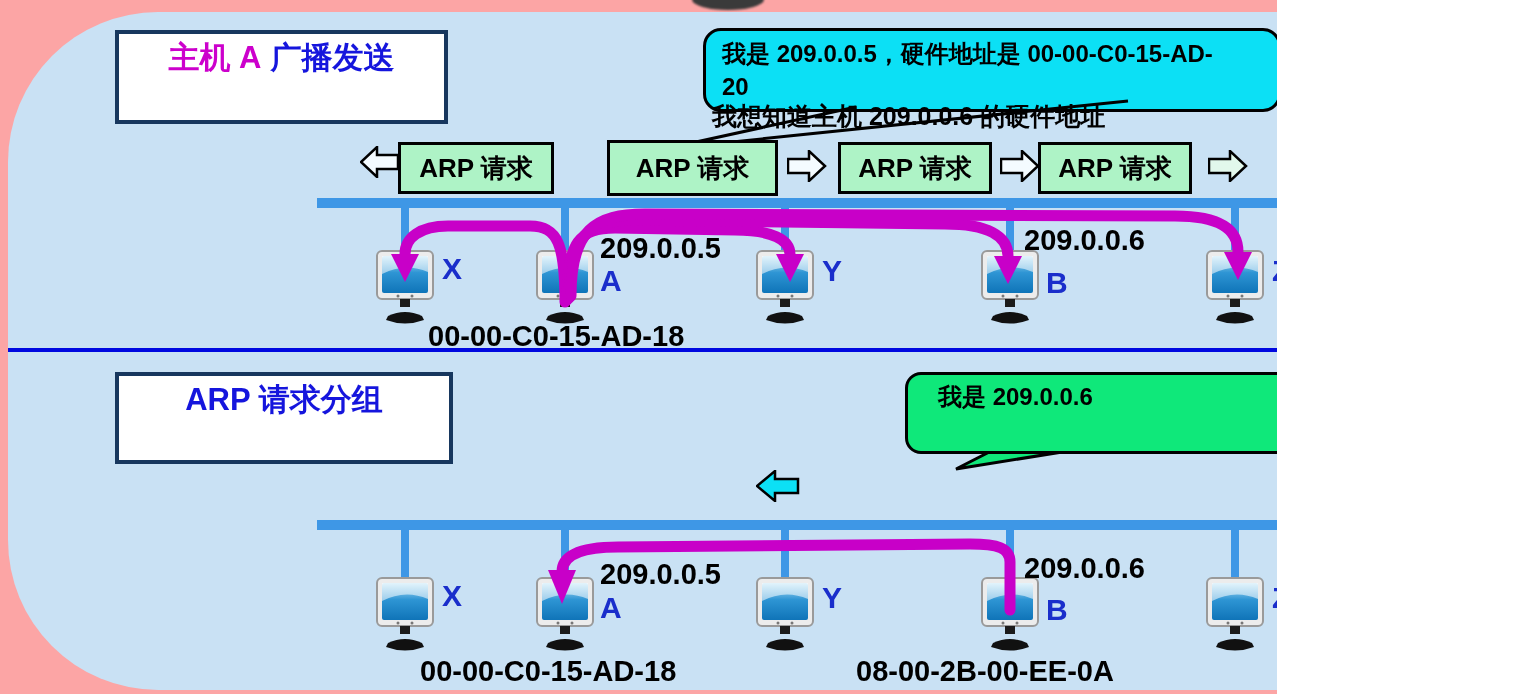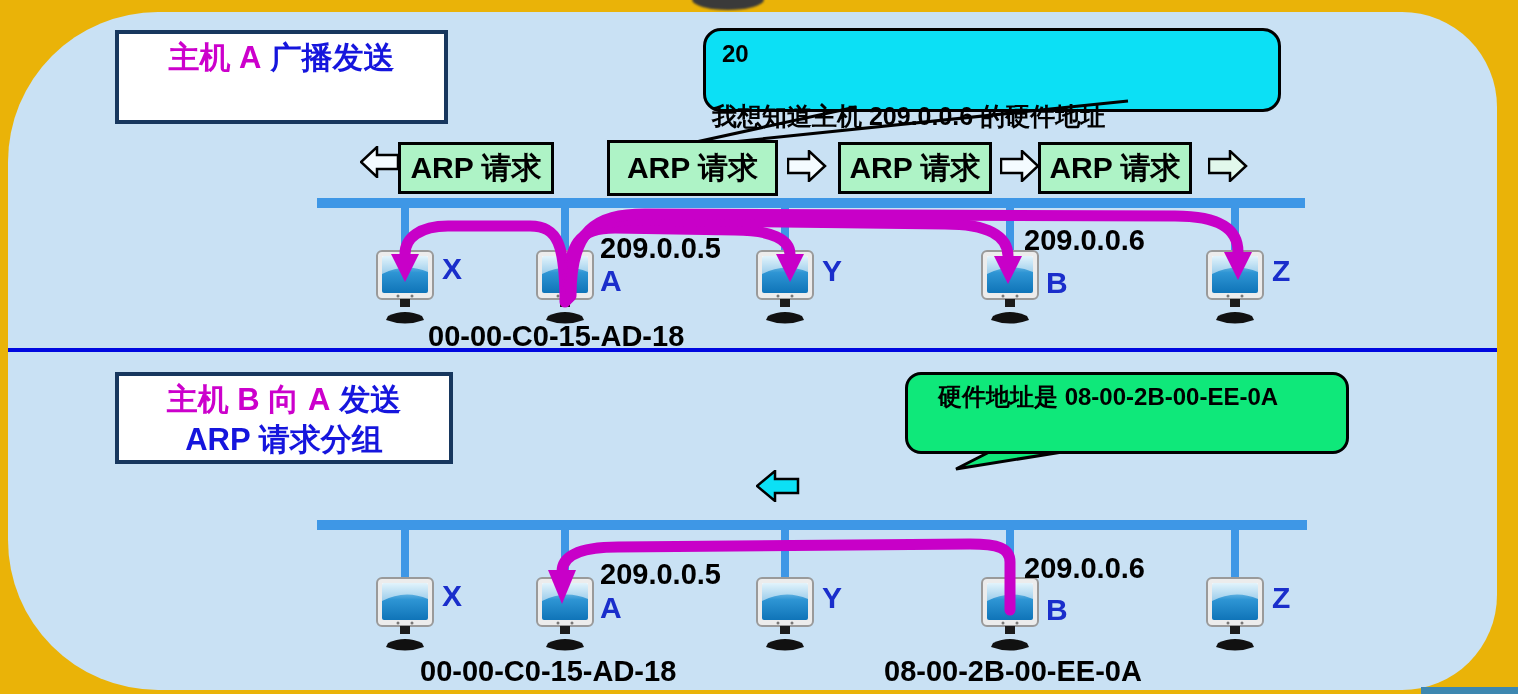--- a/index.html
+++ b/index.html
@@ -1,16 +1,16 @@
 <!DOCTYPE html>
 <html><head>
 <meta charset="utf-8">
 <style>
   html,body{margin:0;padding:0;background:#ffffff;}
-  .stage{position:relative;width:1518px;height:694px;background:#eab308;overflow:hidden;
+  .stage{position:relative;width:1277px;height:694px;background:#fca5a5;overflow:hidden;
          font-family:"Liberation Sans",sans-serif;font-weight:bold;}
   .abs{position:absolute;}
 
   
   .panel{left:8px;top:12px;width:1489px;height:678px;background:#c9e1f4;
          border-radius:150px 95px 95px 150px;}
 
   
   .top-blob{left:692px;top:-11px;width:72px;height:21px;background:#3a3a3a;
             border-radius:50%;filter:blur(1px);}
@@ -24,21 +24,21 @@
 
   
   .bus{height:10px;background:#3e97e6;}
   .drop{width:8px;background:#3e97e6;}
 
   
   .divider{left:8px;top:348px;width:1489px;height:4px;background:#0008e0;}
 
   
   .arpbox{background:#aef3c6;border:3px solid #000;display:flex;align-items:center;
-          justify-content:center;font-size:30px;color:#000;}
+          justify-content:center;font-size:26px;color:#000;}
   .arpbox.cyan{background:#0ce0f5;}
 
   
   .bubble{border:3px solid #000;color:#000;font-size:24px;line-height:33px;
           white-space:nowrap;}
   .bubble.cyan{background:#0ce0f5;border-radius:18px;padding:6px 0 0 16px;}
   .bubble.green{background:#0fe87a;border-radius:16px;padding:5px 0 0 30px;}
 
   .note{color:#000;font-size:25px;white-space:nowrap;}
   .iplabel{color:#000;font-size:29px;white-space:nowrap;}
@@ -68,20 +68,21 @@
   <div class="abs divider"></div>
   <div class="abs corner-bar"></div>
 
   <div class="abs titlebox" style="left:115px;top:30px;width:325px;height:82px;padding-top:4px;">
     <div>
       <span class="t-hl">主机 A</span><span class="t-rest">广播发送</span>
     </div>
   </div>
 
   <div class="abs bubble cyan" style="left:703px;top:28px;width:556px;height:72px;">
+    <div>我是 209.0.0.5，硬件地址是 00-00-C0-15-AD-</div>
     <div>20</div>
   </div>
   <div class="abs note" style="left:712px;top:100px;">我想知道主机 209.0.0.6 的硬件地址</div>
 
   <svg class="abs overlay" style="left:0;top:0;" width="1518" height="694">
     <line x1="1128" y1="101" x2="664" y2="149" stroke="#000" stroke-width="3"></line>
     <line x1="856" y1="107" x2="664" y2="149" stroke="#000" stroke-width="3"></line>
   </svg>
 
   <svg class="abs" style="left:360px;top:146px;" width="40" height="32">
@@ -175,31 +176,28 @@
     </g>
     <g fill="#c800c8">
       <polygon points="391,254 419,254 405,282"></polygon>
       <polygon points="776,254 804,254 790,282"></polygon>
       <polygon points="994,256 1022,256 1008,284"></polygon>
       <polygon points="1224,252 1252,252 1238,280"></polygon>
     </g>
   </svg>
 
   <div class="abs titlebox" style="left:115px;top:372px;width:330px;height:80px;padding-top:4px;">
-    <div>
-      <span class="t-hl">主机 B 向 A</span><span class="t-rest">发送</span>
-    </div>
     <div>ARP 请求分组</div>
   </div>
 
   <svg class="abs overlay" style="left:0;top:0;" width="1518" height="694">
     <polygon points="1005,444 1112,444 956,469" fill="#0fe87a" stroke="#000" stroke-width="3"></polygon>
   </svg>
   <div class="abs bubble green" style="left:905px;top:372px;width:408px;height:71px;">
-    <div>硬件地址是 08-00-2B-00-EE-0A</div>
+    <div>我是 209.0.0.6</div>
   </div>
 
   <svg class="abs" style="left:756px;top:470px;" width="44" height="32">
     <polygon points="42,9 19,9 19,1 1,16 19,31 19,23 42,23" fill="#0ce0f5" stroke="#000" stroke-width="2.5"></polygon>
   </svg>
 
   <div class="abs bus" style="left:317px;top:520px;width:990px;"></div>
   <div class="abs drop" style="left:401px;top:528px;height:50px;"></div>
   <div class="abs drop" style="left:561px;top:528px;height:50px;"></div>
   <div class="abs drop" style="left:781px;top:528px;height:50px;"></div>
@@ -245,21 +243,21 @@
     <rect x="1" y="1" width="56" height="48" rx="5" fill="#ececec" stroke="#9a9a9a" stroke-width="2"></rect>
     <rect x="6" y="6" width="46" height="37" rx="2" fill="url(#scrg)"></rect>
     <path d="M6 24 Q29 12 52 22 L52 6 L6 6 Z" fill="#ffffff" opacity="0.55"></path>
     <circle cx="22" cy="46" r="1.5" fill="#777"></circle>
       <circle cx="36" cy="46" r="1.5" fill="#777"></circle>
     <rect x="24" y="49" width="10" height="8" fill="#1b1b1b"></rect>
     <path d="M12 66 Q29 58 46 66 L48 70 Q29 77 10 70 Z" fill="#111"></path>
   </svg>
   <div class="abs iplabel" style="left:1024px;top:552px;">209.0.0.6</div>
   <div class="abs hostname" style="left:1046px;top:593px;">B</div>
-  <div class="abs maclabel" style="left:884px;top:655px;">08-00-2B-00-EE-0A</div>
+  <div class="abs maclabel" style="left:856px;top:655px;">08-00-2B-00-EE-0A</div>
 
   <svg class="abs" style="left:1206px;top:577px;" width="58" height="74">
     <rect x="1" y="1" width="56" height="48" rx="5" fill="#ececec" stroke="#9a9a9a" stroke-width="2"></rect>
     <rect x="6" y="6" width="46" height="37" rx="2" fill="url(#scrg)"></rect>
     <path d="M6 24 Q29 12 52 22 L52 6 L6 6 Z" fill="#ffffff" opacity="0.55"></path>
     <circle cx="22" cy="46" r="1.5" fill="#777"></circle>
       <circle cx="36" cy="46" r="1.5" fill="#777"></circle>
     <rect x="24" y="49" width="10" height="8" fill="#1b1b1b"></rect>
     <path d="M12 66 Q29 58 46 66 L48 70 Q29 77 10 70 Z" fill="#111"></path>
   </svg>

